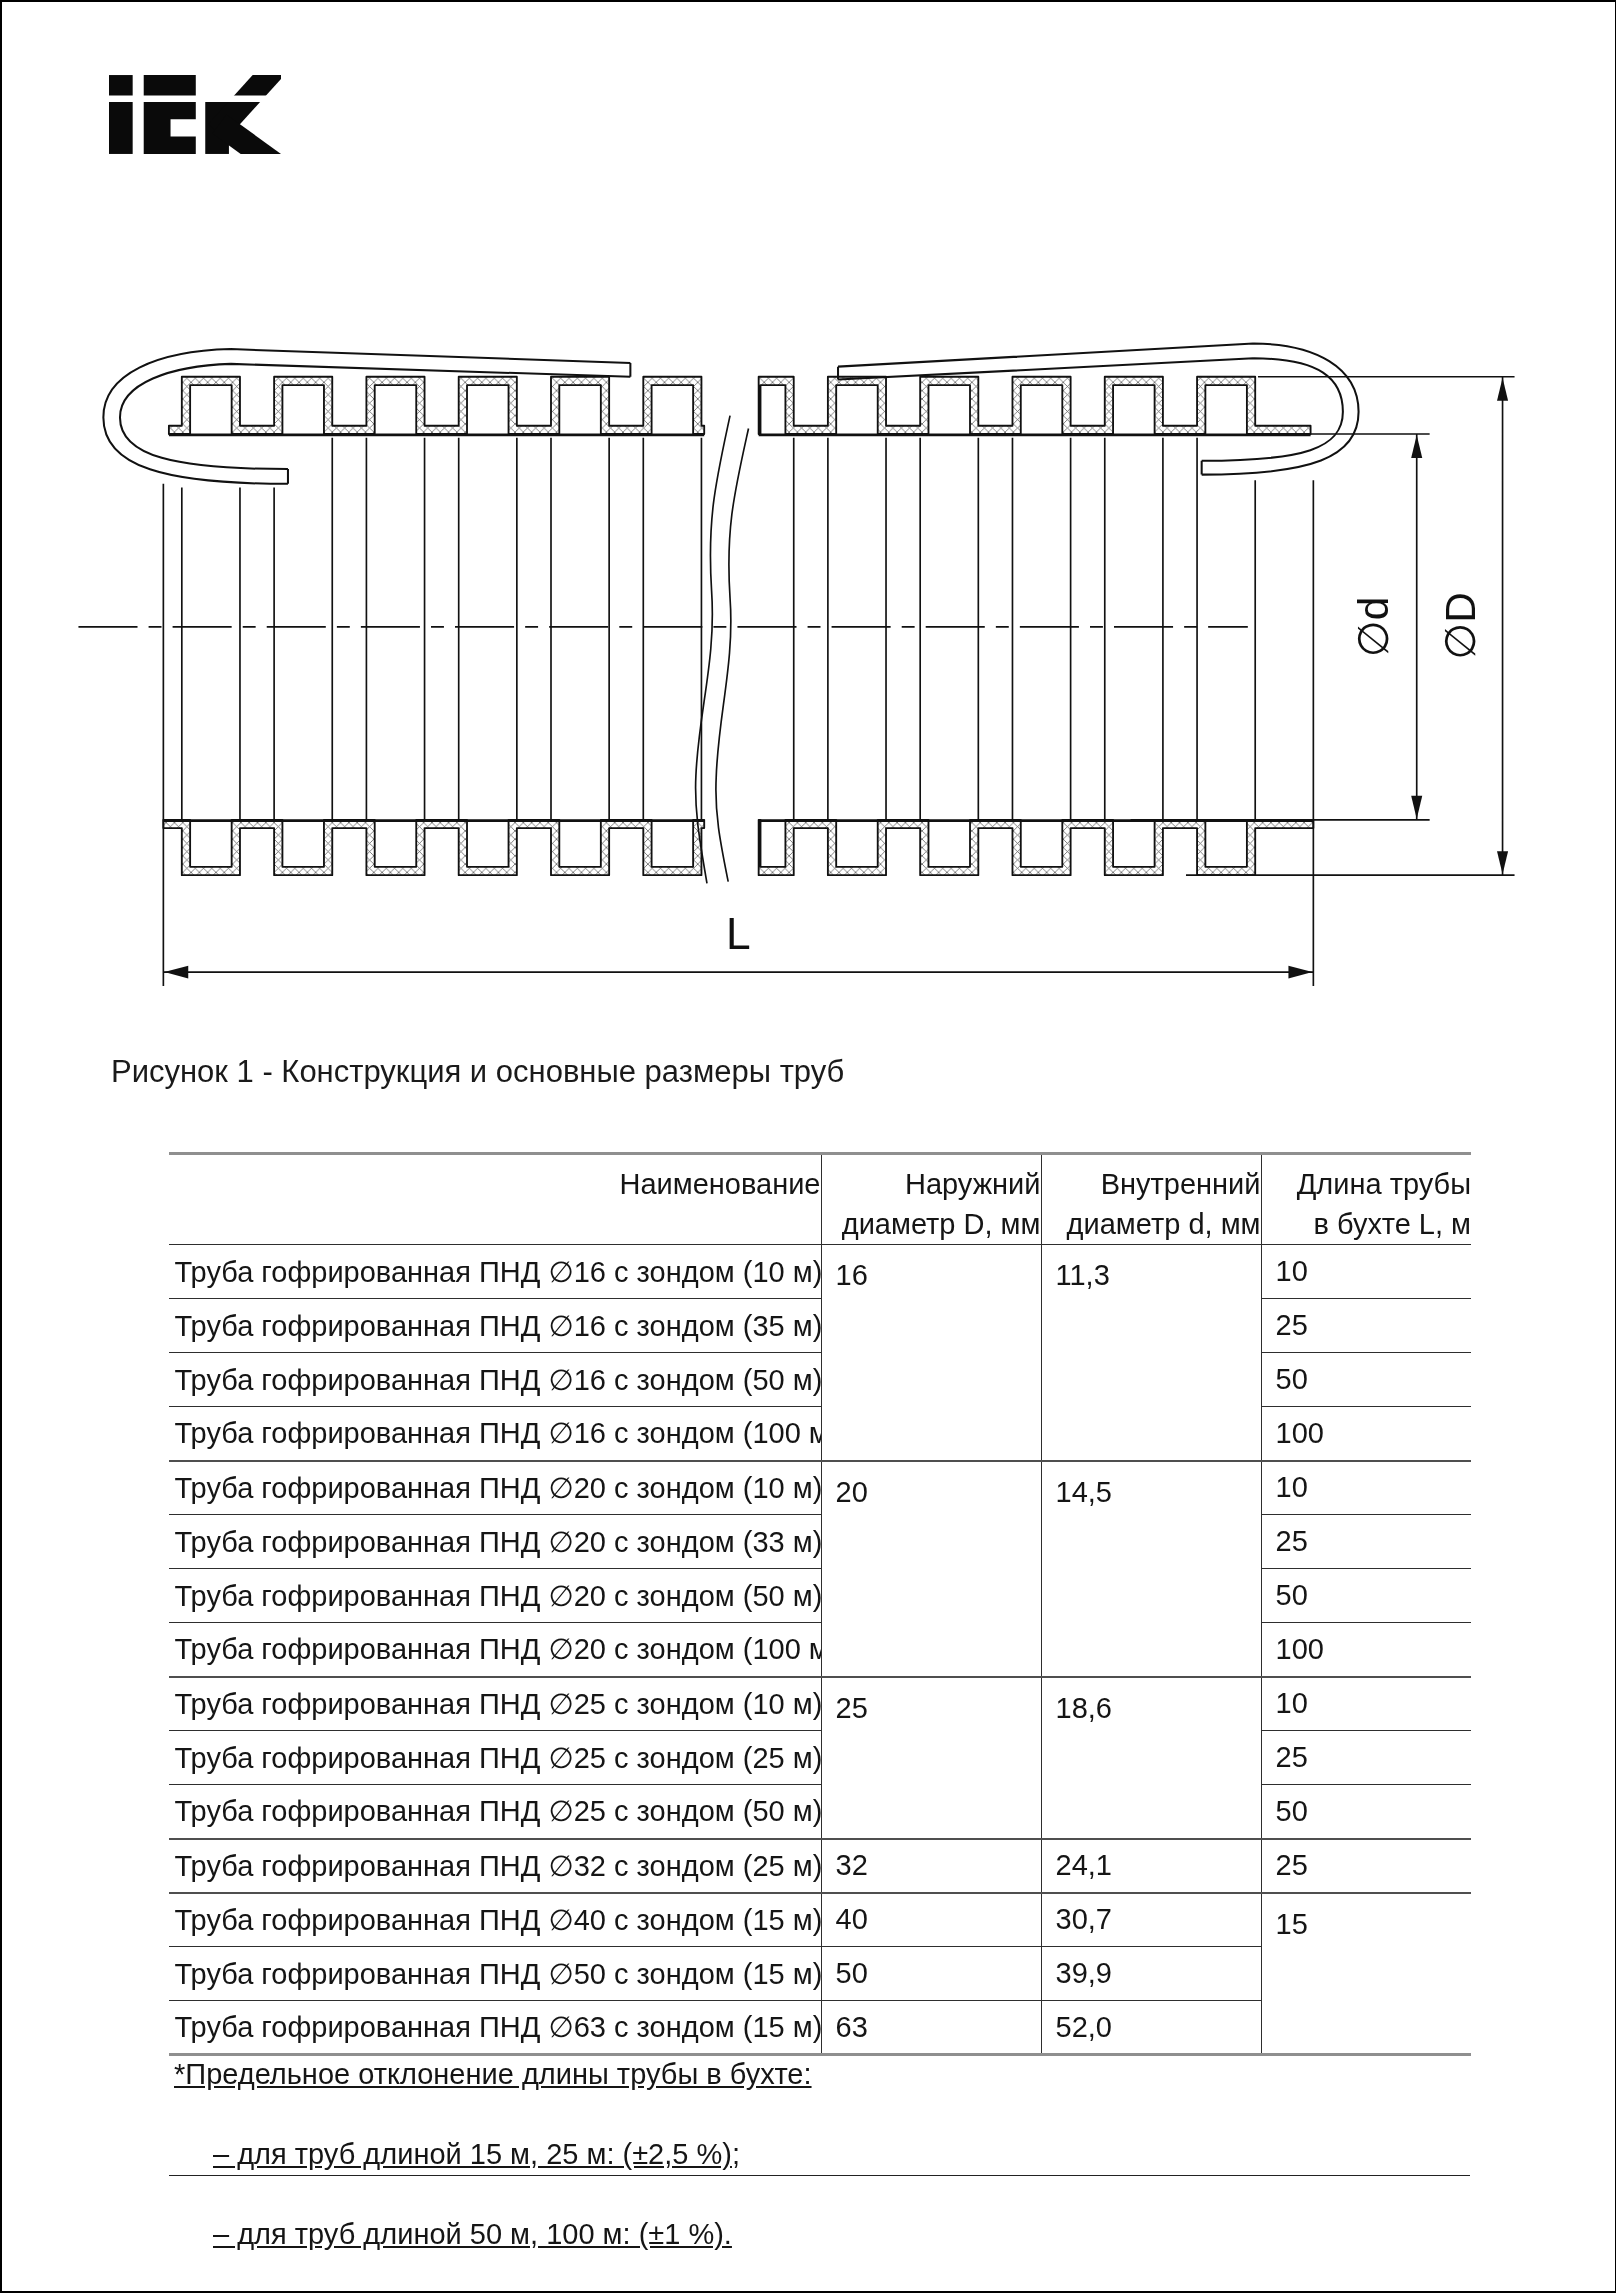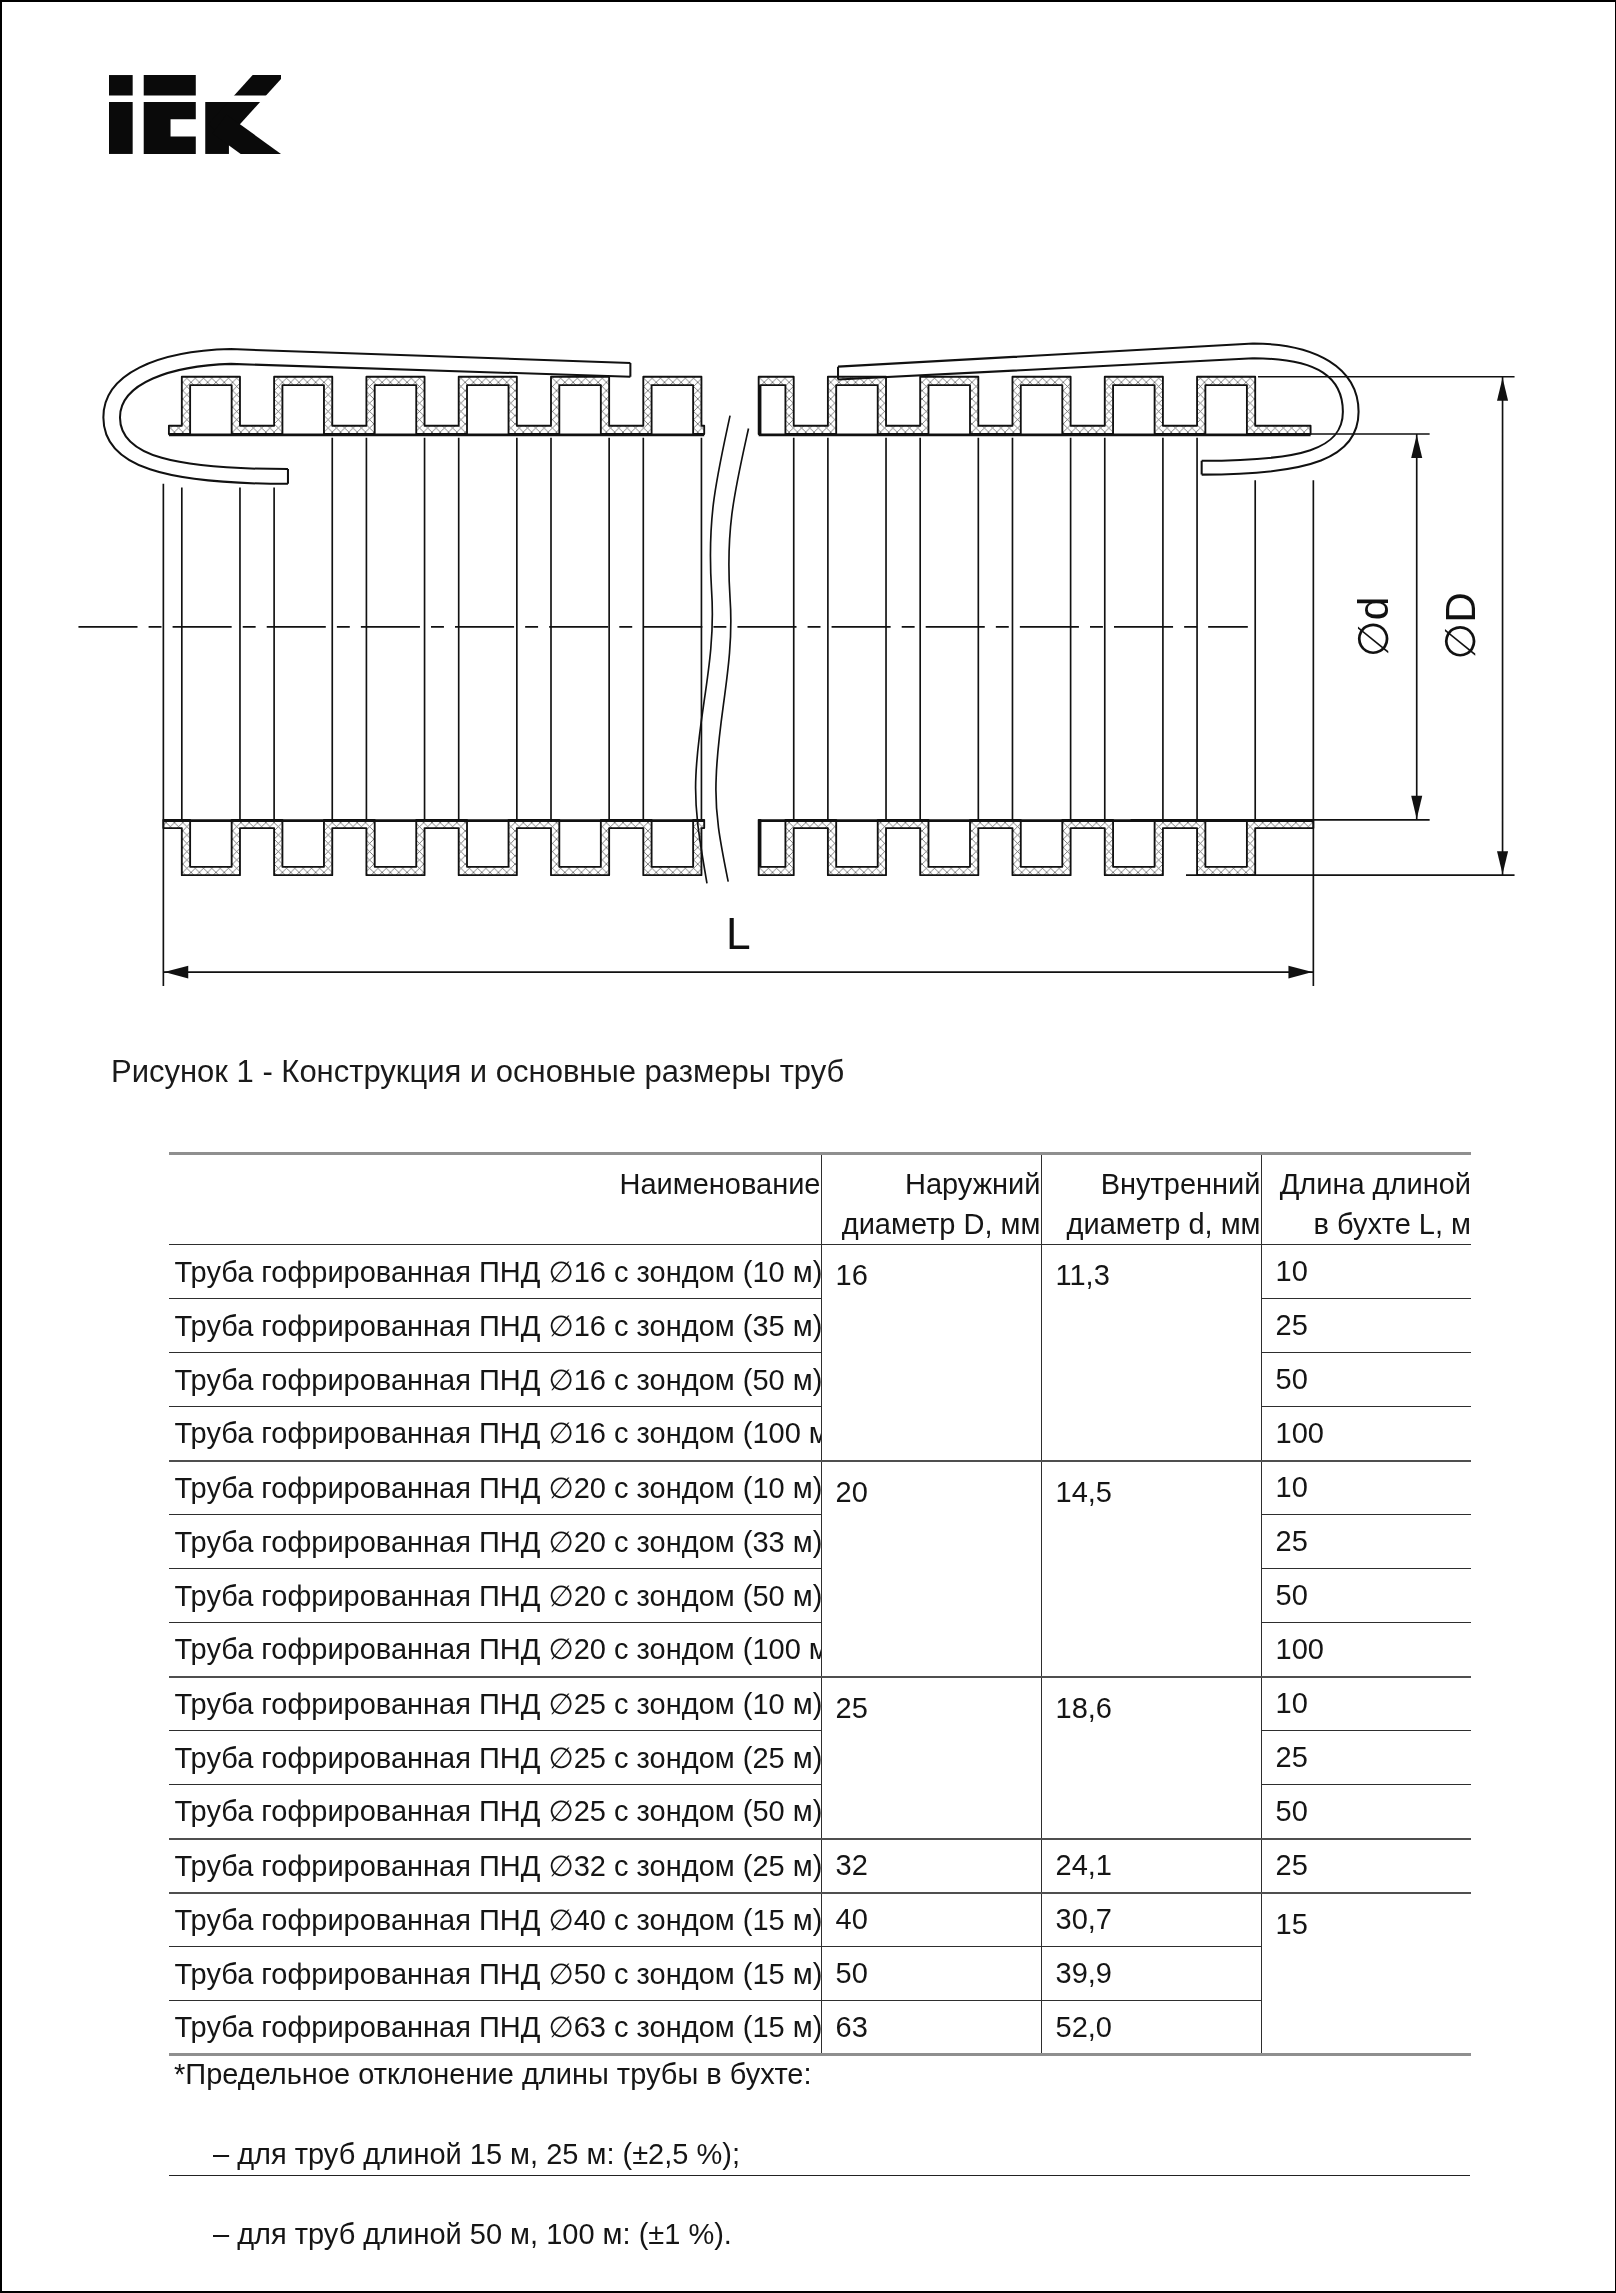--- a/index.html
+++ b/index.html
@@ -27,21 +27,21 @@
     vertical-align:middle;white-space:nowrap;overflow:hidden;
   }
   table.spec .vline{border-left:1.8px solid #2e2e2e;}
   table.spec td.name{padding-left:5.5px;}
   table.spec th.name{padding-left:5.5px;}
   table.spec td.num,table.spec th.num{padding-left:14px;}
   table.spec td.merged{vertical-align:top;padding-top:14px;}
   table.spec td.gsep{border-bottom:2.8px solid #4f4f4f;}
   table.spec td.bottom-edge{border-bottom:3.7px solid #8f8f8f;}
 
-  .footnote{position:absolute;left:174px;top:2054px;width:1200px;font-size:29px;line-height:41px;color:#151515;}
+  .footnote{position:absolute;left:174px;top:2054px;width:1200px;font-size:29px;line-height:41px;color:#151515;text-decoration:underline;}
   .footnote .fn-item{padding-left:39px;margin-top:39px;}
   .footnote-rule{position:absolute;left:169px;top:2175px;width:1301px;height:0;border-top:1.8px solid #222;}
 </style>
 </head>
 <body>
 
 <div class="page-frame"></div>
 
 <svg class="logo" viewBox="0 0 218 100" aria-hidden="true">
   <defs>
@@ -108,21 +108,21 @@
         </th>
         <th class="num vline">
           <div>Наружний</div>
           <div>диаметр D, мм</div>
         </th>
         <th class="num vline">
           <div>Внутренний</div>
           <div>диаметр d, мм</div>
         </th>
         <th class="num vline">
-          <div>Длина длиной</div>
+          <div>Длина трубы</div>
           <div>в бухте L, м</div>
         </th>
       </tr>
     </thead>
   <tbody>
       <tr>
         <td class="name">Труба гофрированная ПНД ∅16 с зондом (10 м)</td>
         <td class="num vline merged gsep" rowspan="4">16</td>
         <td class="num vline merged gsep" rowspan="4">11,3</td>
         <td class="num vline">10</td>

